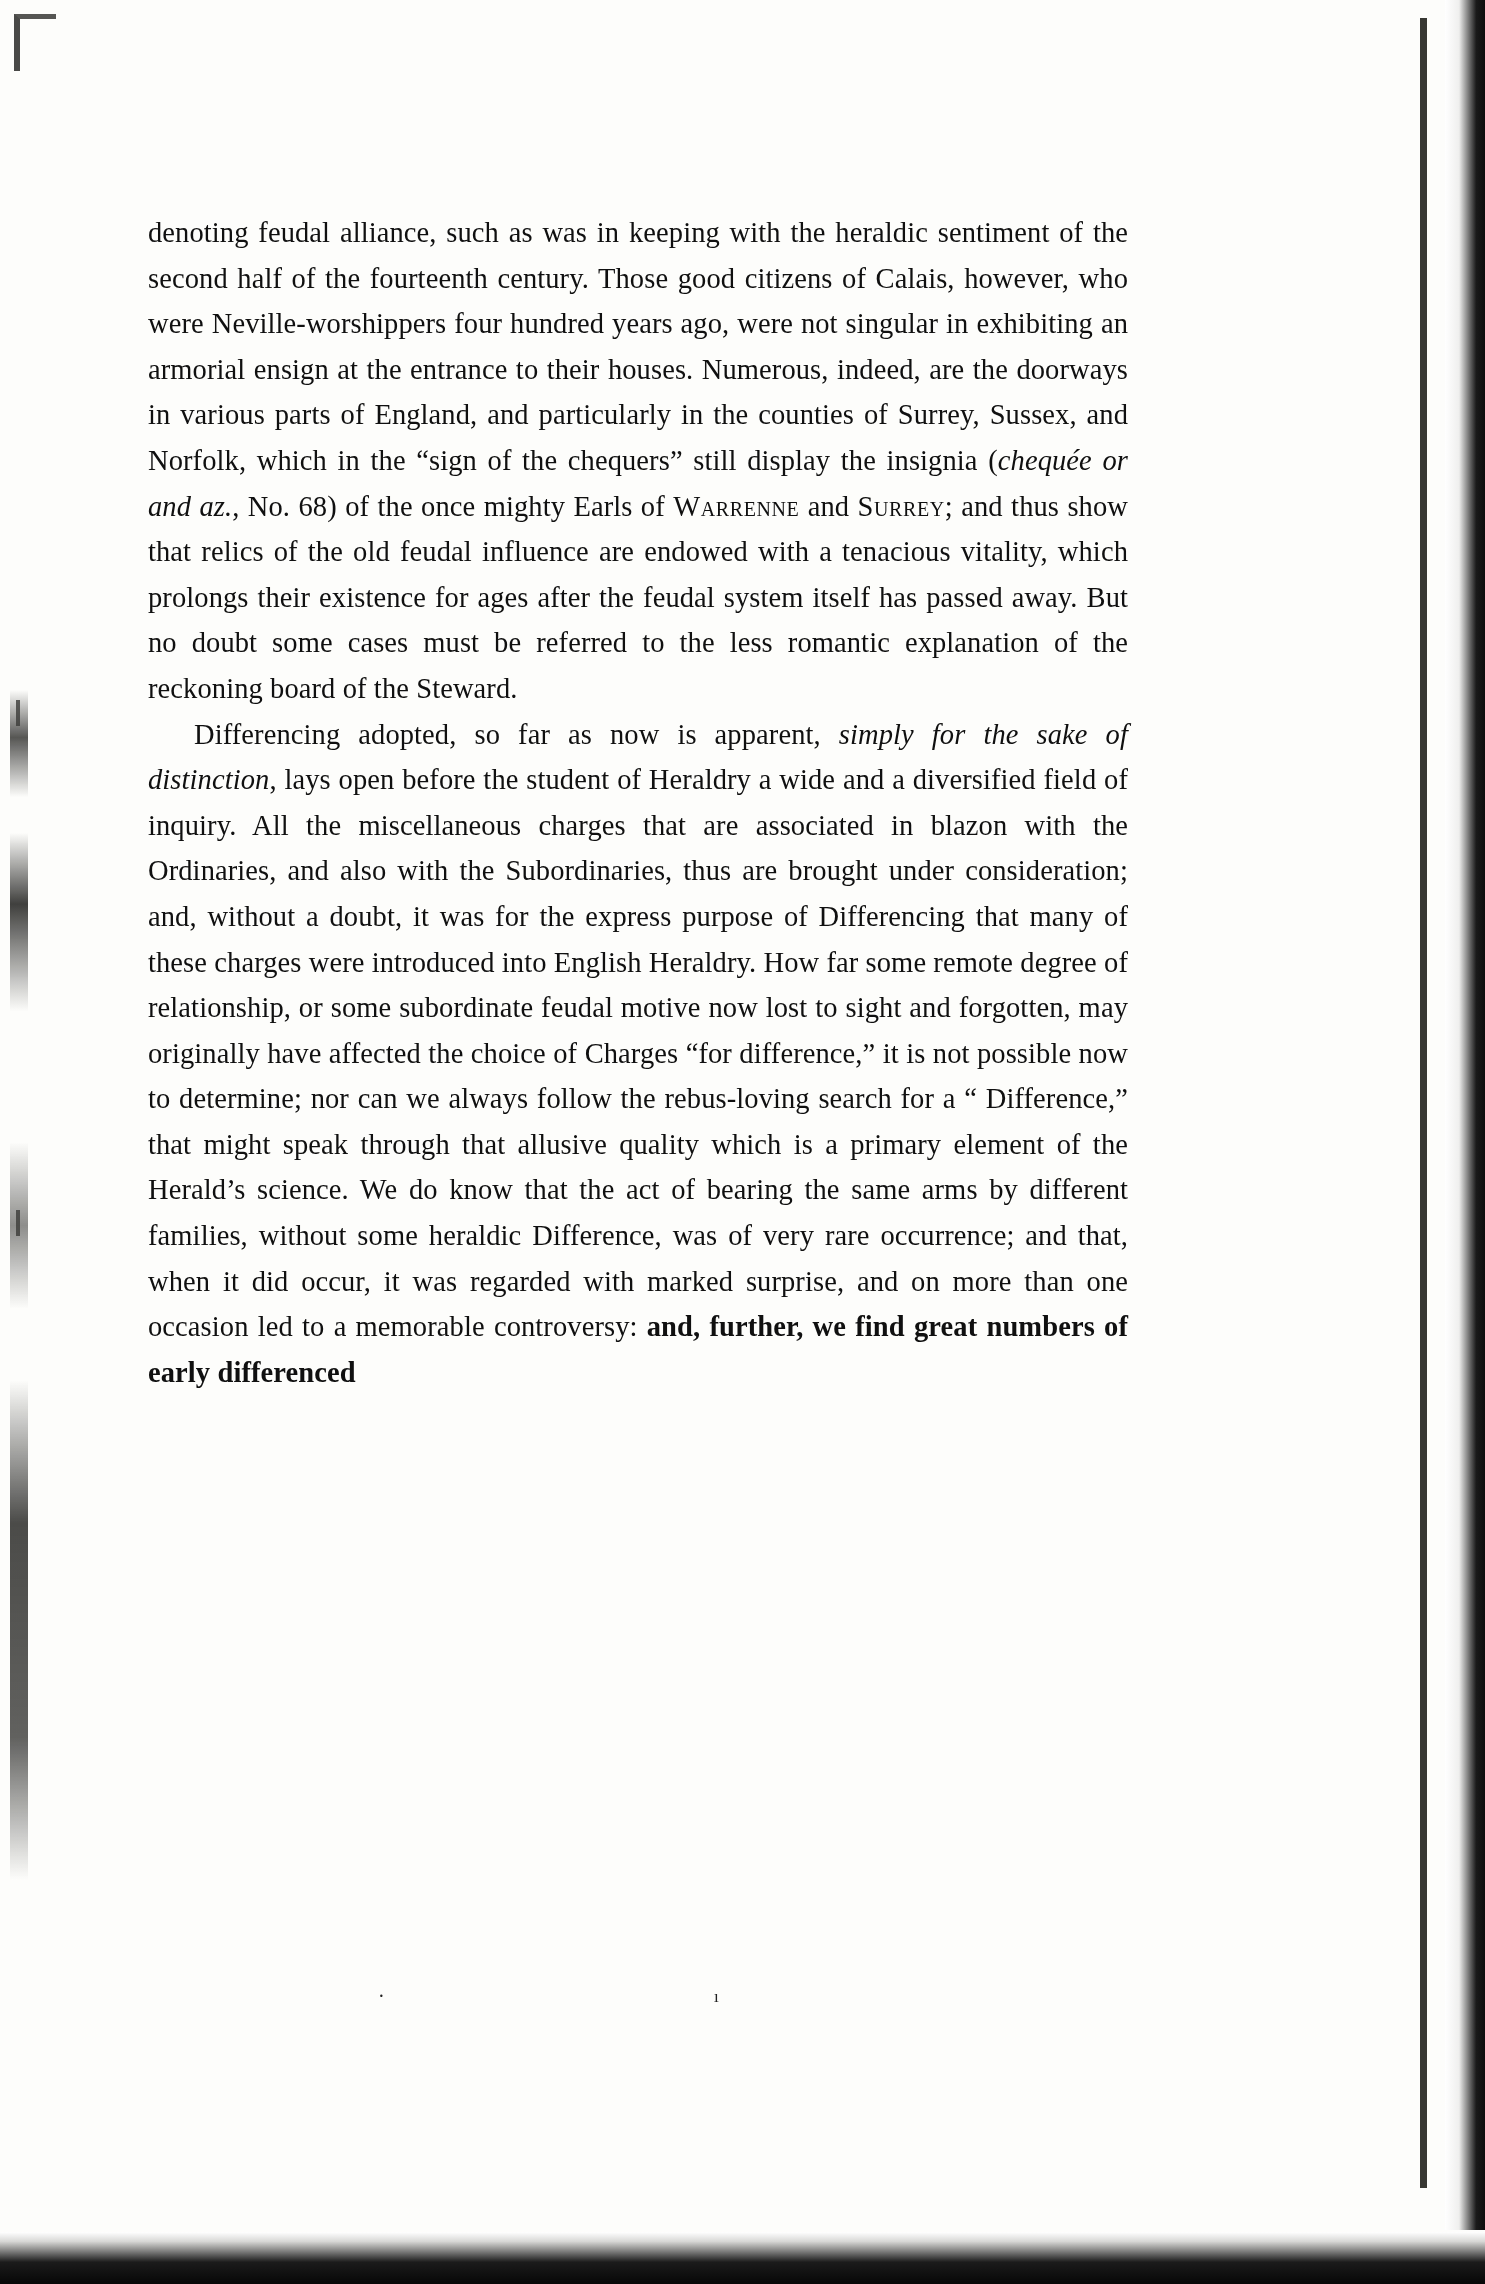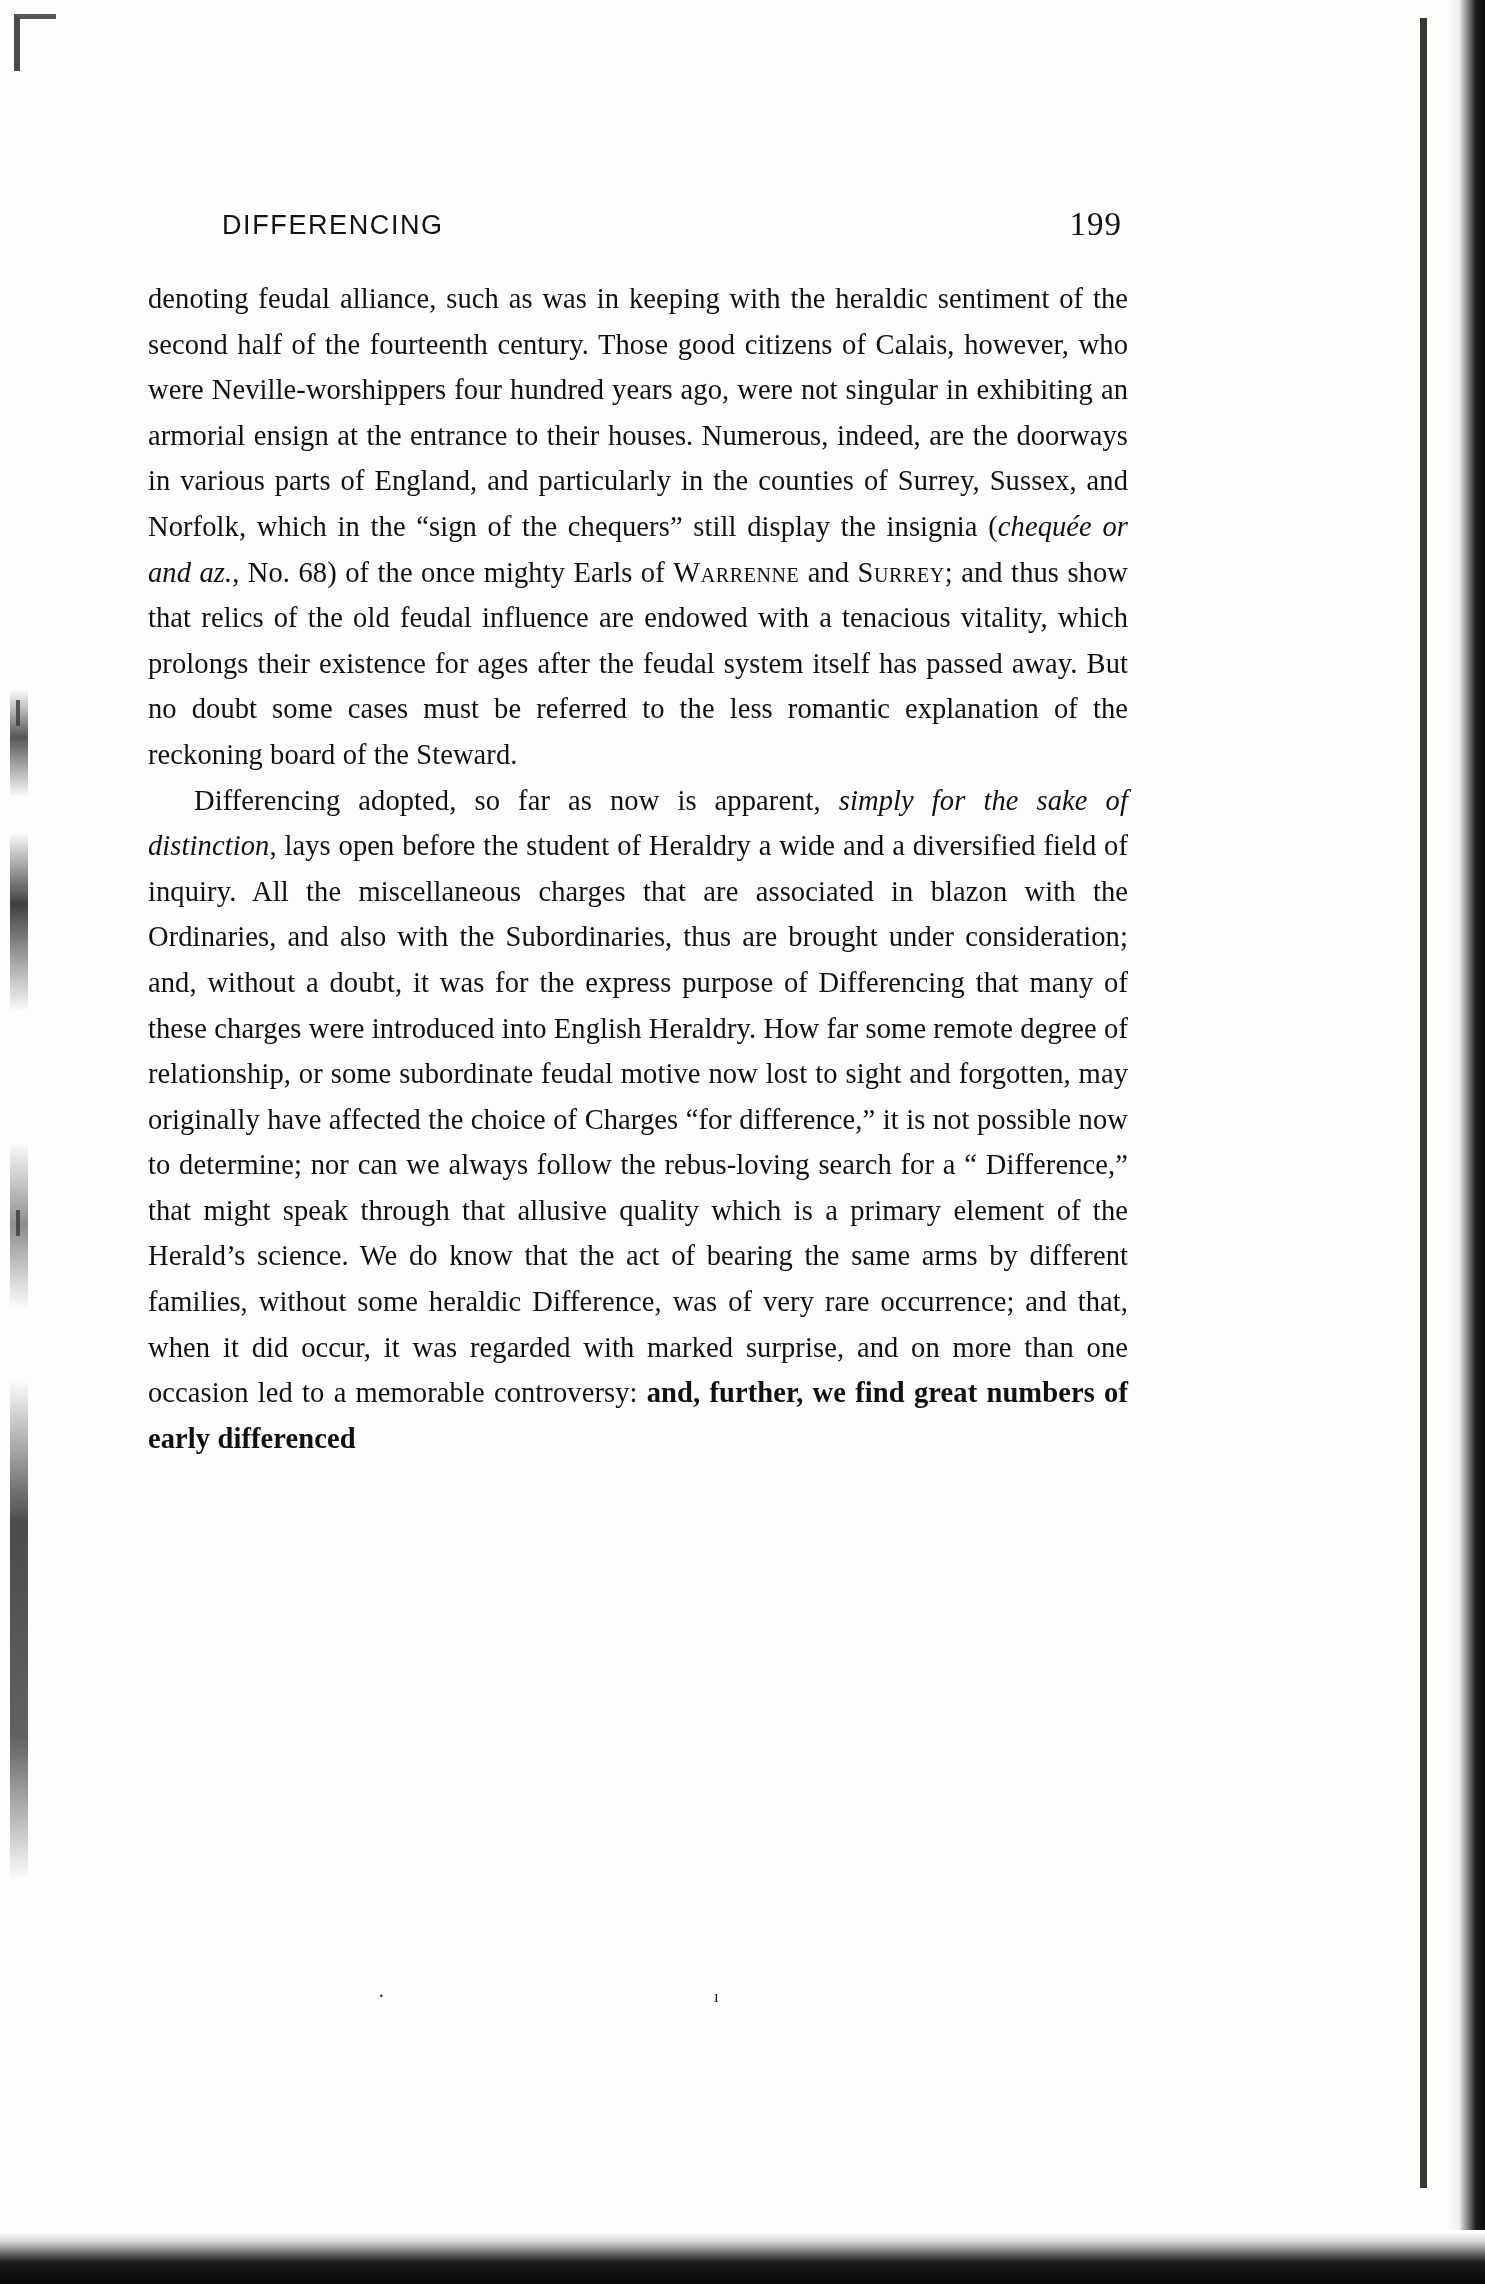--- a/index.html
+++ b/index.html
@@ -170,24 +170,20 @@
   <div class="gutter-dot-a"></div>
   <div class="gutter-dot-b"></div>
   <div class="edge-right-line"></div>
   <div class="edge-right-dark"></div>
   <div class="edge-bottom-smudge"></div>
   <div class="edge-bottom-dark"></div>
 </div>
 
 <div class="content">
 
-  <div class="running-head">
-    <div class="head-title">DIFFERENCING</div>
-    <div class="head-folio">199</div>
-  </div>
 
   <p class="body-par">
     <span>denoting feudal alliance, such as was in keeping with the heraldic sentiment of the second half of the fourteenth century.  Those good citizens of Calais, however, who were Neville-worshippers four hundred years ago, were not singular in exhibiting an armorial ensign at the entrance to their houses.  Numerous, indeed, are the doorways in various parts of England, and particularly in the counties of Surrey, Sussex, and Norfolk, which in the “sign of the chequers” still display the insignia (</span><span class="it">chequée or and az.</span><span>, No. 68) of the once mighty Earls of </span><span class="sc">Warrenne</span><span> and </span><span class="sc">Surrey</span><span>; and thus show that relics of the old feudal influence are endowed with a tenacious vitality, which prolongs their existence for ages after the feudal system itself has passed away.  But no doubt some cases must be referred to the less romantic explanation of the reckoning board of the Steward.</span>
   </p>
 
   <p class="body-par">
     <span>Differencing adopted, so far as now is apparent, </span><span class="it">simply for the sake of distinction</span><span>, lays open before the student of Heraldry a wide and a diversified field of inquiry.  All the miscellaneous charges that are associated in blazon with the Ordinaries, and also with the Subordinaries, thus are brought under consideration; and, without a doubt, it was for the express purpose of Differencing that many of these charges were introduced into English Heraldry.  How far some remote degree of relationship, or some subordinate feudal motive now lost to sight and forgotten, may originally have affected the choice of Charges “for difference,” it is not possible now to determine; nor can we always follow the rebus-loving search for a “ Difference,” that might speak through that allusive quality which is a primary element of the Herald’s science.  We do know that the act of bearing the same arms by different families, without some heraldic Difference, was of very rare occurrence; and that, when it did occur, it was regarded with marked surprise, and on more than one occasion led to a memorable controversy: </span><span class="last-line-heavy">and, further, we find great numbers of early differenced</span>
   </p>
 
 </div>

